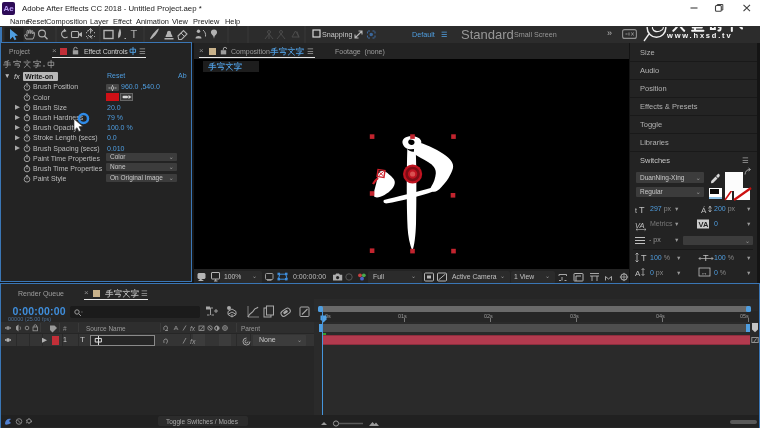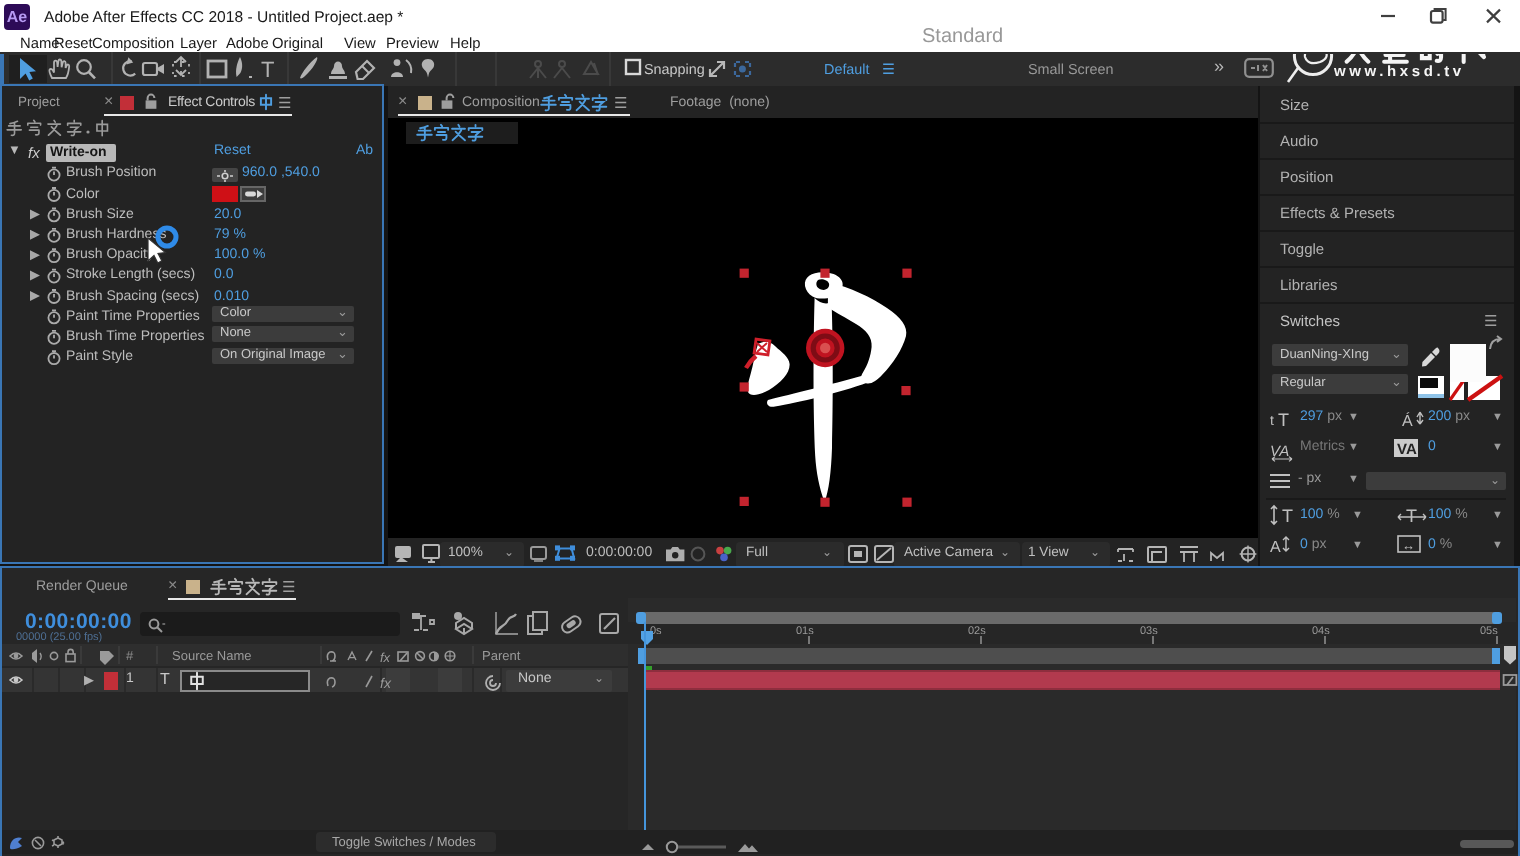--- a/index.html
+++ b/index.html
@@ -51,22 +51,22 @@
  <path d="M1.5 5 H8.5"></path>
  <rect x="26.5" y="2.5" width="5.8" height="5.8" rx="1"></rect>
  <path d="M28.3 2.5 v-1 h5.5 v5.5 h-1.2" stroke-width="1"></path>
  <path d="M54.5 1.8 L61 8.2 M61 1.8 L54.5 8.2"></path>
 </svg>
 
 <div class="t" style="left:10px;top:16.5px;font-size:7.4px;color:#191919">Name</div>
 <div class="t" style="left:27px;top:16.5px;font-size:7.4px;color:#191919">Reset</div>
 <div class="t" style="left:46px;top:16.5px;font-size:7.4px;color:#191919">Composition</div>
 <div class="t" style="left:90px;top:16.5px;font-size:7.4px;color:#191919">Layer</div>
-<div class="t" style="left:113px;top:16.5px;font-size:7.4px;color:#191919">Adobe</div>
-<div class="t" style="left:136px;top:16.5px;font-size:7.4px;color:#191919">Original</div>
+<div class="t" style="left:113px;top:16.5px;font-size:7.4px;color:#191919">Effect</div>
+<div class="t" style="left:136px;top:16.5px;font-size:7.4px;color:#191919">Animation</div>
 <div class="t" style="left:172px;top:16.5px;font-size:7.4px;color:#191919">View</div>
 <div class="t" style="left:193px;top:16.5px;font-size:7.4px;color:#191919">Preview</div>
 <div class="t" style="left:225px;top:16.5px;font-size:7.4px;color:#191919">Help</div>
 
 <div class="a" style="left:0;top:26px;width:760px;height:17px;background:#2c2c2c"></div>
 <div class="a" style="left:0;top:26.5px;width:1.5px;height:16.5px;background:#3a76b5"></div>
 <svg class="a" style="left:0;top:26px" width="400" height="17" viewBox="0 0 400 17">
 
  <rect x="4.5" y="1.5" width="19" height="14" fill="#1f1f1f"></rect>
  <path d="M10 3 L10 13.5 L12.8 10.8 L14.6 14.2 L16.4 13.2 L14.7 10 L18 9.6 Z" fill="#4f9ee0"></path>
@@ -125,21 +125,21 @@
  <text x="322" y="11" font-size="7.2" fill="#c8c8c8">Snapping</text>
 
  <path d="M355 12 L362 5 M358.5 5 h3.5 v3.5 M358.5 12 h-3.5 v-3.5" stroke="#b8b8b8" fill="none" stroke-width="1.1"></path>
  <g stroke="#3c689c" stroke-width="1.1" fill="none">
   <path d="M368 5 h2 m2.5 0 h2 M368 12 h2 m2.5 0 h2 M367.5 5.5 v2 m0 2 v2 M375 5.5 v2 m0 2 v2"></path>
   <circle cx="371.2" cy="8.5" r="1.2" fill="#3c689c"></circle>
  </g>
 </svg>
 <div class="t" style="left:412px;top:29.5px;font-size:7.2px;color:#4f9ee0">Default</div>
 <div class="t" style="left:441px;top:29.5px;font-size:7.2px;color:#4f9ee0">☰</div>
-<div class="t" style="left:461px;top:13px;font-size:10px;color:#989898">Standard</div>
+<div class="t" style="left:461px;top:27px;font-size:13px;color:#989898">Standard</div>
 <div class="t" style="left:514px;top:29.5px;font-size:7.2px;color:#989898">Small Screen</div>
 <div class="t" style="left:607px;top:28px;font-size:9px;color:#b8b8b8">»</div>
 
 <svg class="a" style="left:622px;top:29px" width="15" height="10" viewBox="0 0 15 10">
  <rect x="0.6" y="0.6" width="13.8" height="8.8" rx="2" fill="none" stroke="#909090" stroke-width="1.1"></rect>
  <path d="M3.5 5 h2 M7 3.5 v3 M9.5 3.5 l2 3 M11.5 3.5 l-2 3" stroke="#909090" stroke-width="1"></path>
 </svg>
 
 <div class="a" style="left:0;top:43px;width:760px;height:385px;background:#141414"></div>
 

